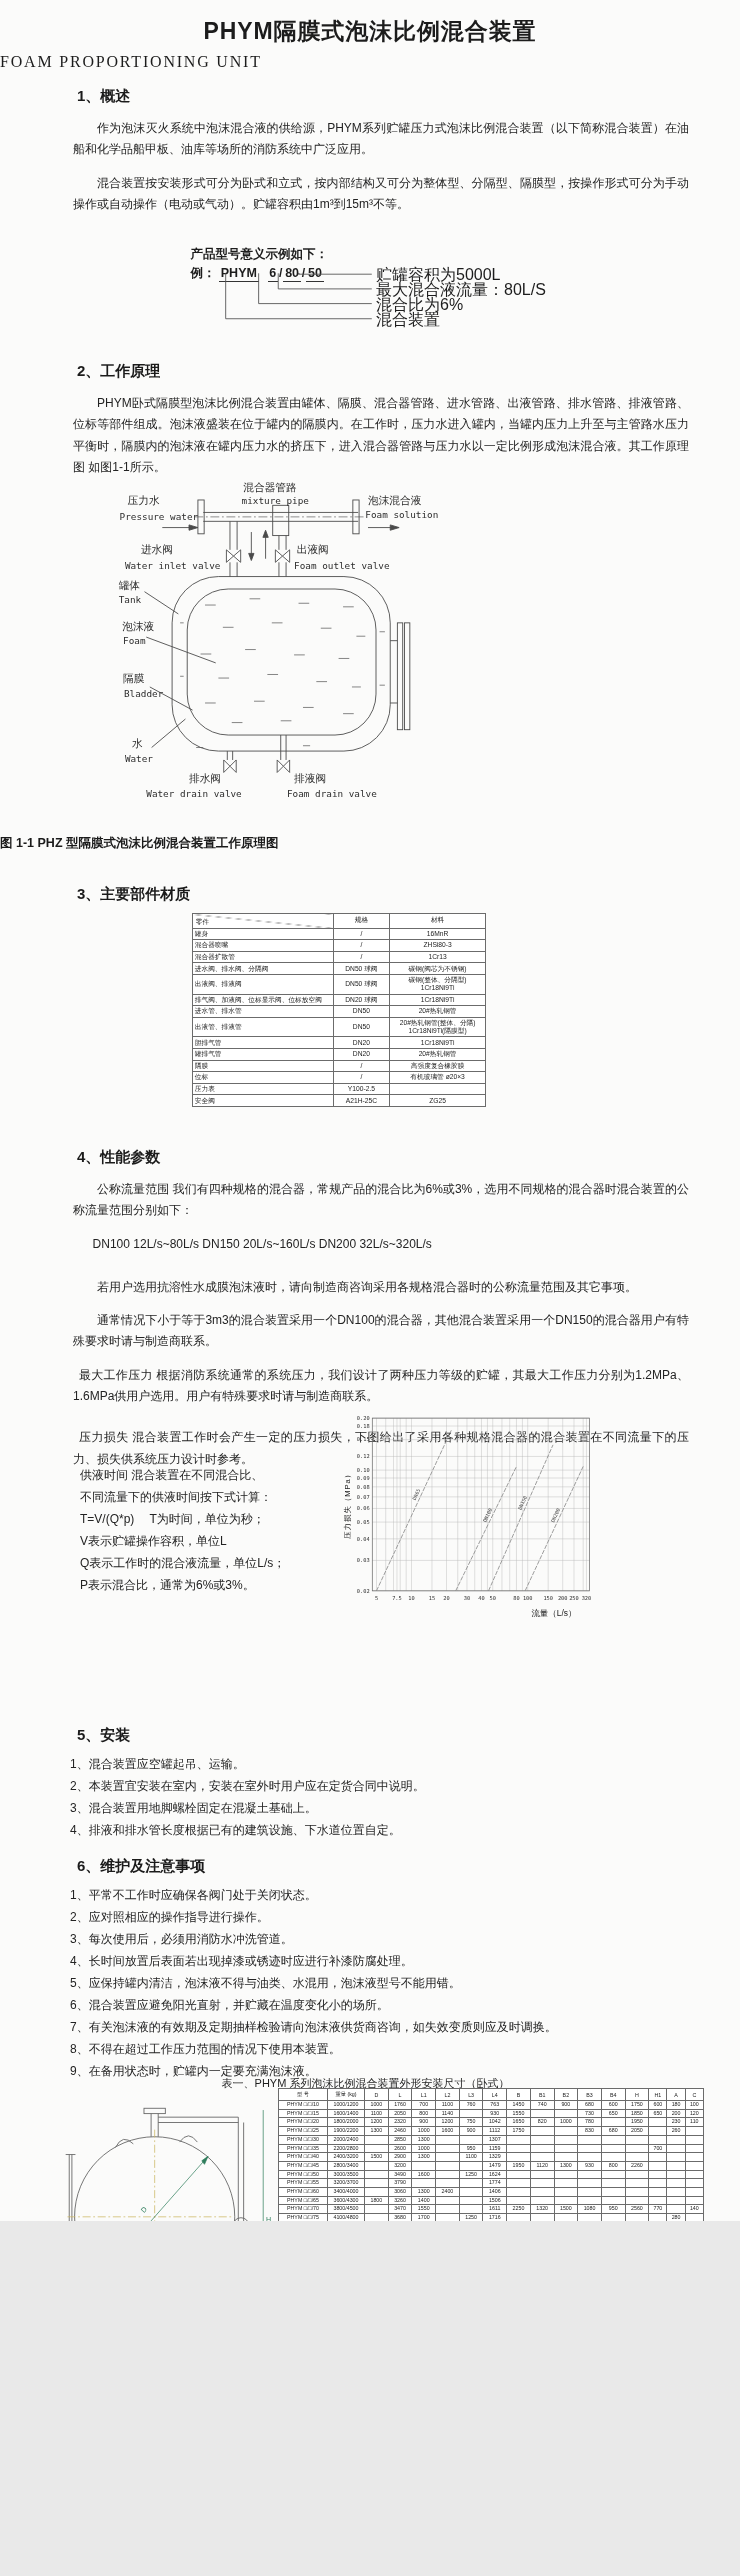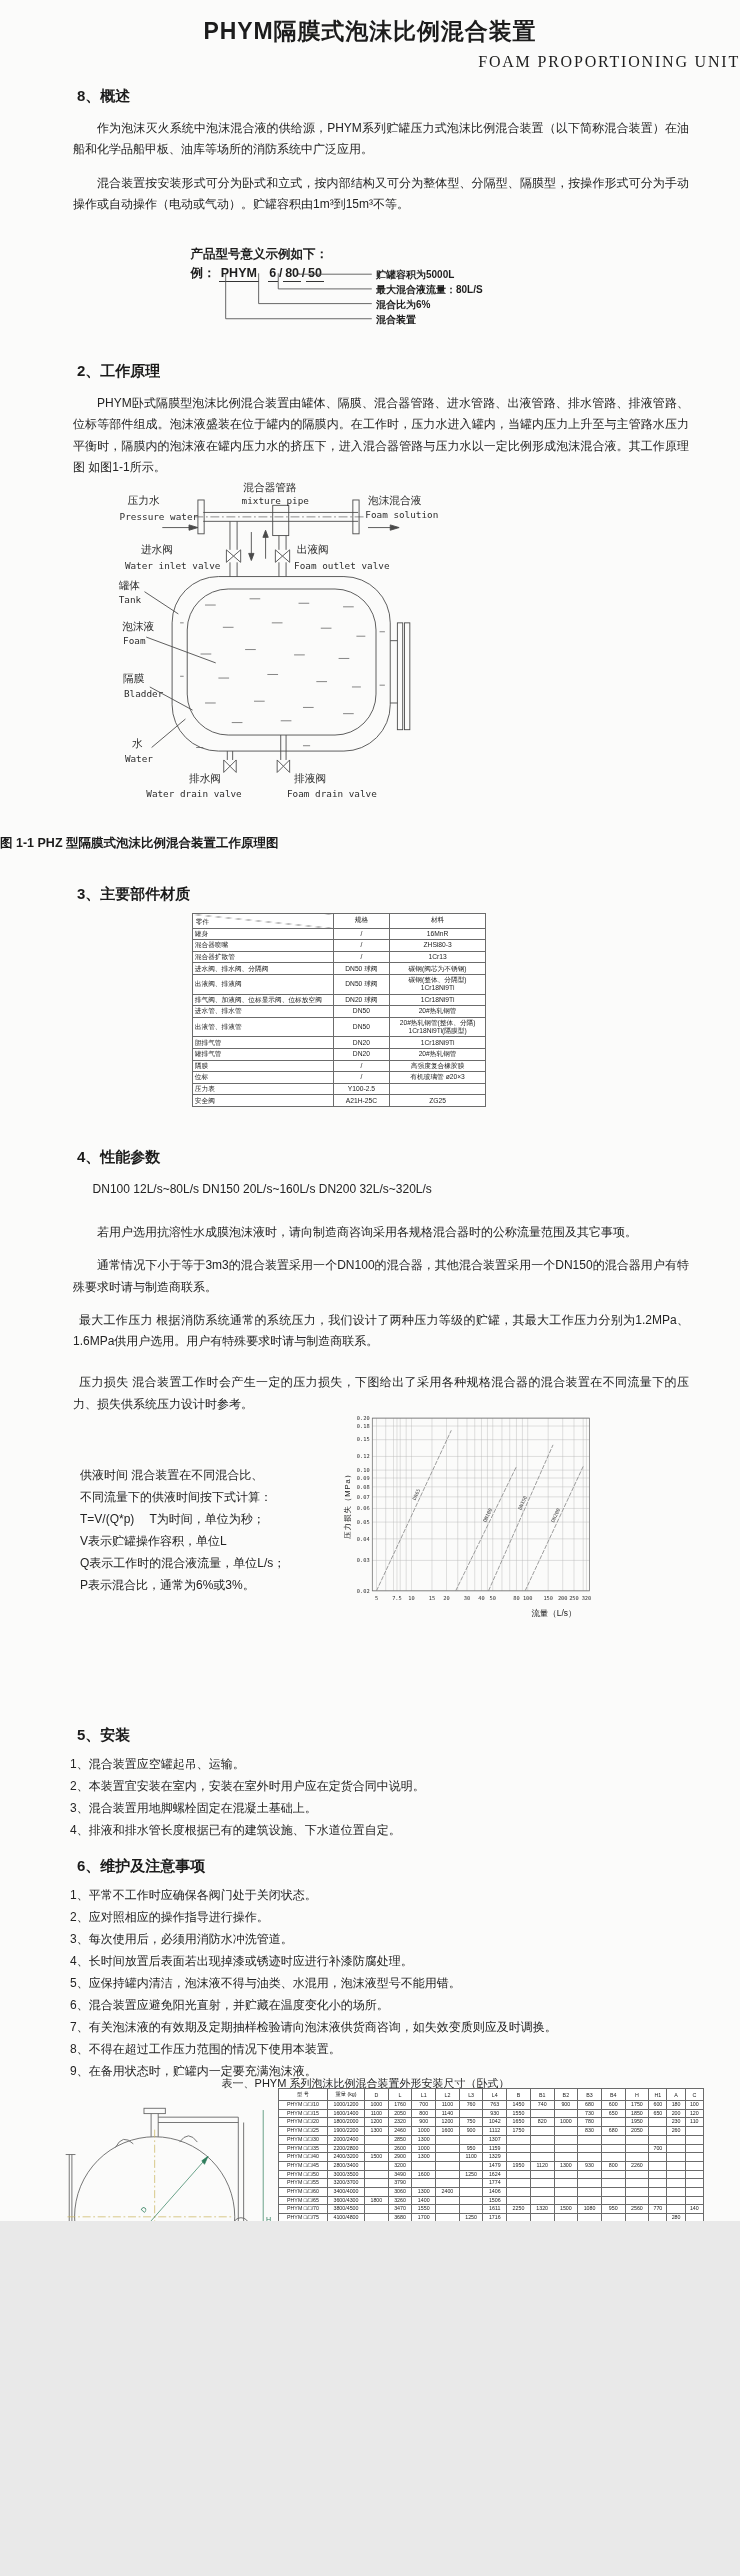--- a/index.html
+++ b/index.html
@@ -1,27 +1,27 @@
 <!DOCTYPE html>
 <html style="font-size:14.3px"><head>
 <meta charset="utf-8">
 <style>
   html,body{margin:0;padding:0;background:#e9e9e9}
   .page{position:relative;width:740px;height:2221px;background:#fbfbfa;
         font-family:"Liberation Sans",sans-serif;color:#222;overflow:hidden}
   .abs{position:absolute}
   .doc-title{font-size:23px;font-weight:bold;text-align:center;letter-spacing:0.9px;color:#1c1c1c}
-  .doc-sub{font-family:"Liberation Serif",serif;font-size:16px;text-align:right;letter-spacing:1.8px;margin-top:6.2px;color:#1c1c1c}
+  .doc-sub{font-family:"Liberation Serif",serif;font-size:16px;text-align:left;letter-spacing:1.8px;margin-top:6.2px;color:#1c1c1c}
   .h2{font-size:15px;font-weight:bold;margin:0 0 6.2px 16px;color:#1b1b1b}
   .body-text{font-size:12px;line-height:21.4px;text-align:justify;margin:12px;color:#232323}
   .ind{text-indent:2em}
   .model-intro,.model-example{font-size:12.5px;font-weight:bold;margin:12px;color:#1d1d1d}
   .tok{border-bottom:1.3px solid #333;padding:0 1.8px 0.9px 1.8px}
   .sep{padding:0 0.9px}
-  .callout-line{font-size:10px;font-weight:700;line-height:15px;white-space:nowrap;color:#1d1d1d}
+  .callout-line{font-size:16px;font-weight:400;line-height:15px;white-space:nowrap;color:#1d1d1d}
   .fig-caption{font-size:12.5px;font-weight:bold;text-align:left;color:#1b1b1b}
   .supply-line{font-size:12px;line-height:22px;white-space:nowrap;color:#232323}
   .auto-head{font-size:12.5px;margin:0 0 7.1px 18px;color:#232323}
   .inst-line{font-size:12px;line-height:22px;padding-left:9px;color:#232323}
   .note-line{font-size:12px;line-height:22px;padding-left:9px;color:#232323}
   table{border-collapse:collapse;background:#fff}
   th,td{border:0.4px solid #6b6b6b;text-align:center;font-weight:normal;color:#222}
   .mat-table{width:294px;font-size:6.7px}
   .mat-table th{height:11.6px}
   .mat-table td{padding:1.3px 1.8px;line-height:8px}
@@ -48,21 +48,21 @@
 <body>
 
 <div class="page">
 
   <div class="abs" style="left:0;top:16px;width:740px">
     <div class="doc-title">PHYM隔膜式泡沫比例混合装置</div>
     <div class="doc-sub">FOAM PROPORTIONING UNIT</div>
   </div>
 
   <div class="abs" style="left:61px;top:87px;width:640px">
-    <div class="h2">8、概述</div>
+    <div class="h2">1、概述</div>
     <p class="body-text ind">作为泡沫灭火系统中泡沫混合液的供给源，PHYM系列贮罐压力式泡沫比例混合装置（以下简称混合装置）在油船和化学品船甲板、油库等场所的消防系统中广泛应用。</p>
     <p class="body-text ind">混合装置按安装形式可分为卧式和立式，按内部结构又可分为整体型、分隔型、隔膜型，按操作形式可分为手动操作或自动操作（电动或气动）。贮罐容积由1m³到15m³不等。</p>
   </div>
 
   <div class="abs" style="left:174px;top:234px;width:392px;height:100px">
     <div class="model-intro abs" style="left:4.5px;top:0">产品型号意义示例如下：</div>
     <div class="model-example abs" style="left:4.5px;top:19px">
       <span>例：</span>
       <span class="tok">PHYM</span>
       <span style="padding:0 2.7px"> </span>
@@ -287,20 +287,21 @@
         <tr>
           <td>安全阀</td>
           <td>A21H-25C</td>
           <td>ZG25</td>
         </tr>
       </tbody>
     </table>
 
   <div class="abs" style="left:61px;top:1148px;width:640px">
     <div class="h2">4、性能参数</div>
+    <p class="body-text ind">公称流量范围  我们有四种规格的混合器，常规产品的混合比为6%或3%，选用不同规格的混合器时混合装置的公称流量范围分别如下：</p>
     <p class="body-text" style="padding-left:19.6px">DN100  12L/s~80L/s    DN150  20L/s~160L/s    DN200  32L/s~320L/s</p>
     <p class="body-text ind" style="margin-top:21.4px">若用户选用抗溶性水成膜泡沫液时，请向制造商咨询采用各规格混合器时的公称流量范围及其它事项。</p>
     <p class="body-text ind">通常情况下小于等于3m3的混合装置采用一个DN100的混合器，其他混合装置采用一个DN150的混合器用户有特殊要求时请与制造商联系。</p>
     <p class="body-text" style="text-indent:0.5em">最大工作压力 根据消防系统通常的系统压力，我们设计了两种压力等级的贮罐，其最大工作压力分别为1.2MPa、1.6MPa供用户选用。用户有特殊要求时请与制造商联系。</p>
     <p class="body-text" style="text-indent:0.5em;margin-top:19.6px">压力损失  混合装置工作时会产生一定的压力损失，下图给出了采用各种规格混合器的混合装置在不同流量下的压力、损失供系统压力设计时参考。</p>
   </div>
 
   <div class="abs" style="left:80px;top:1464px;width:285px">
       <div class="supply-line">供液时间  混合装置在不同混合比、</div>
       <div class="supply-line">不同流量下的供液时间按下式计算：</div>

